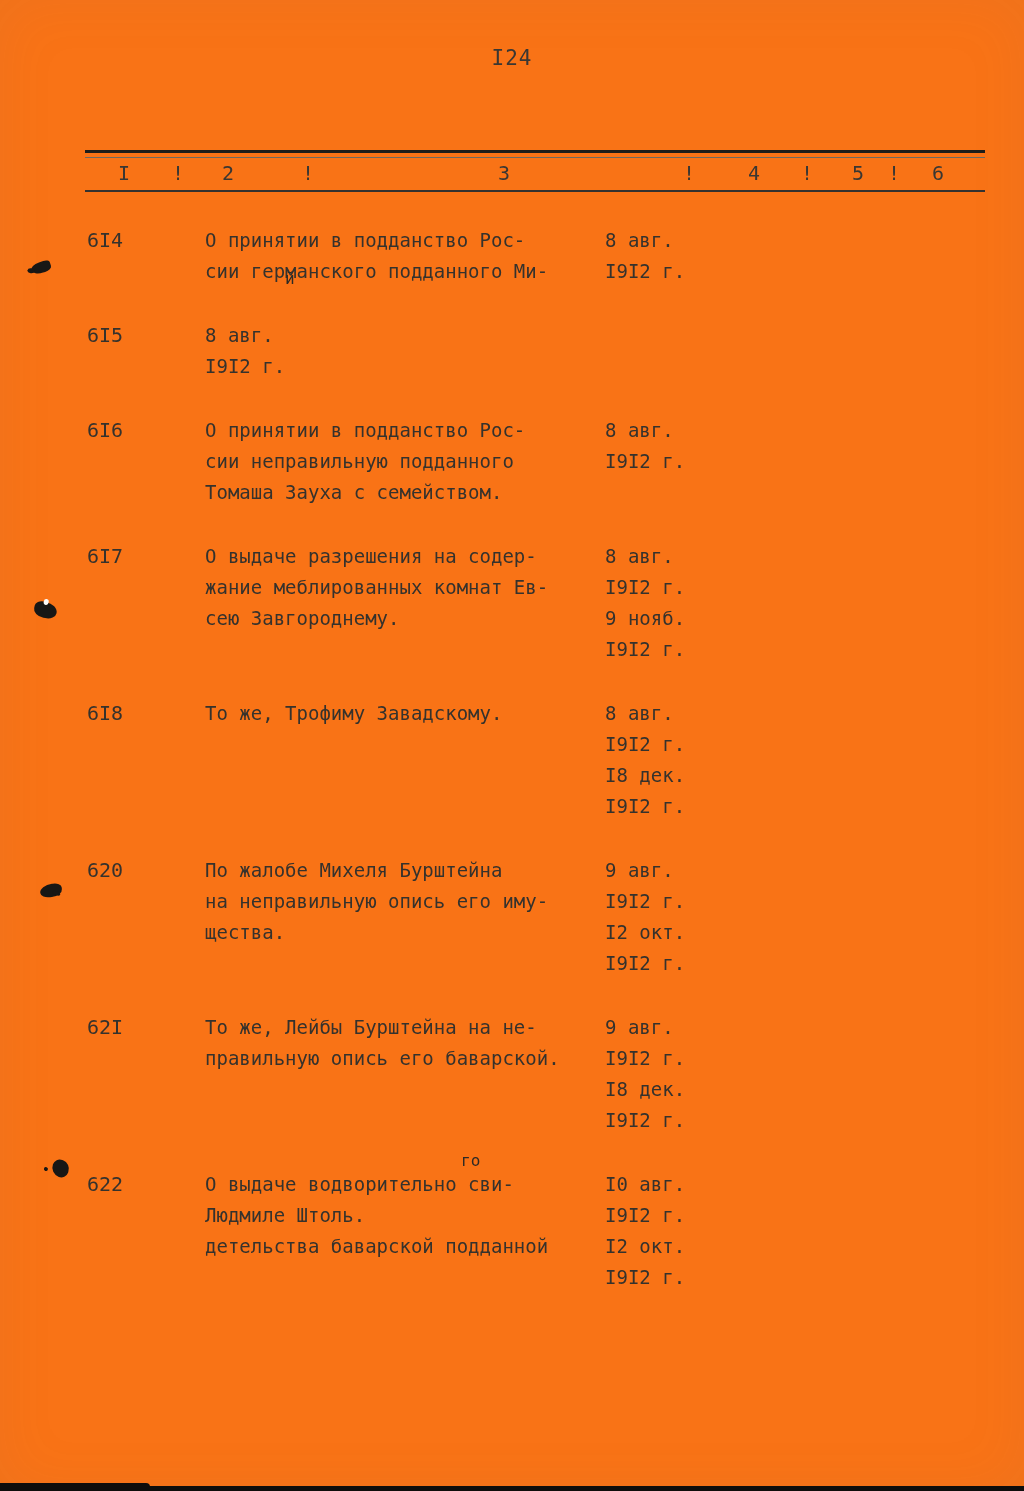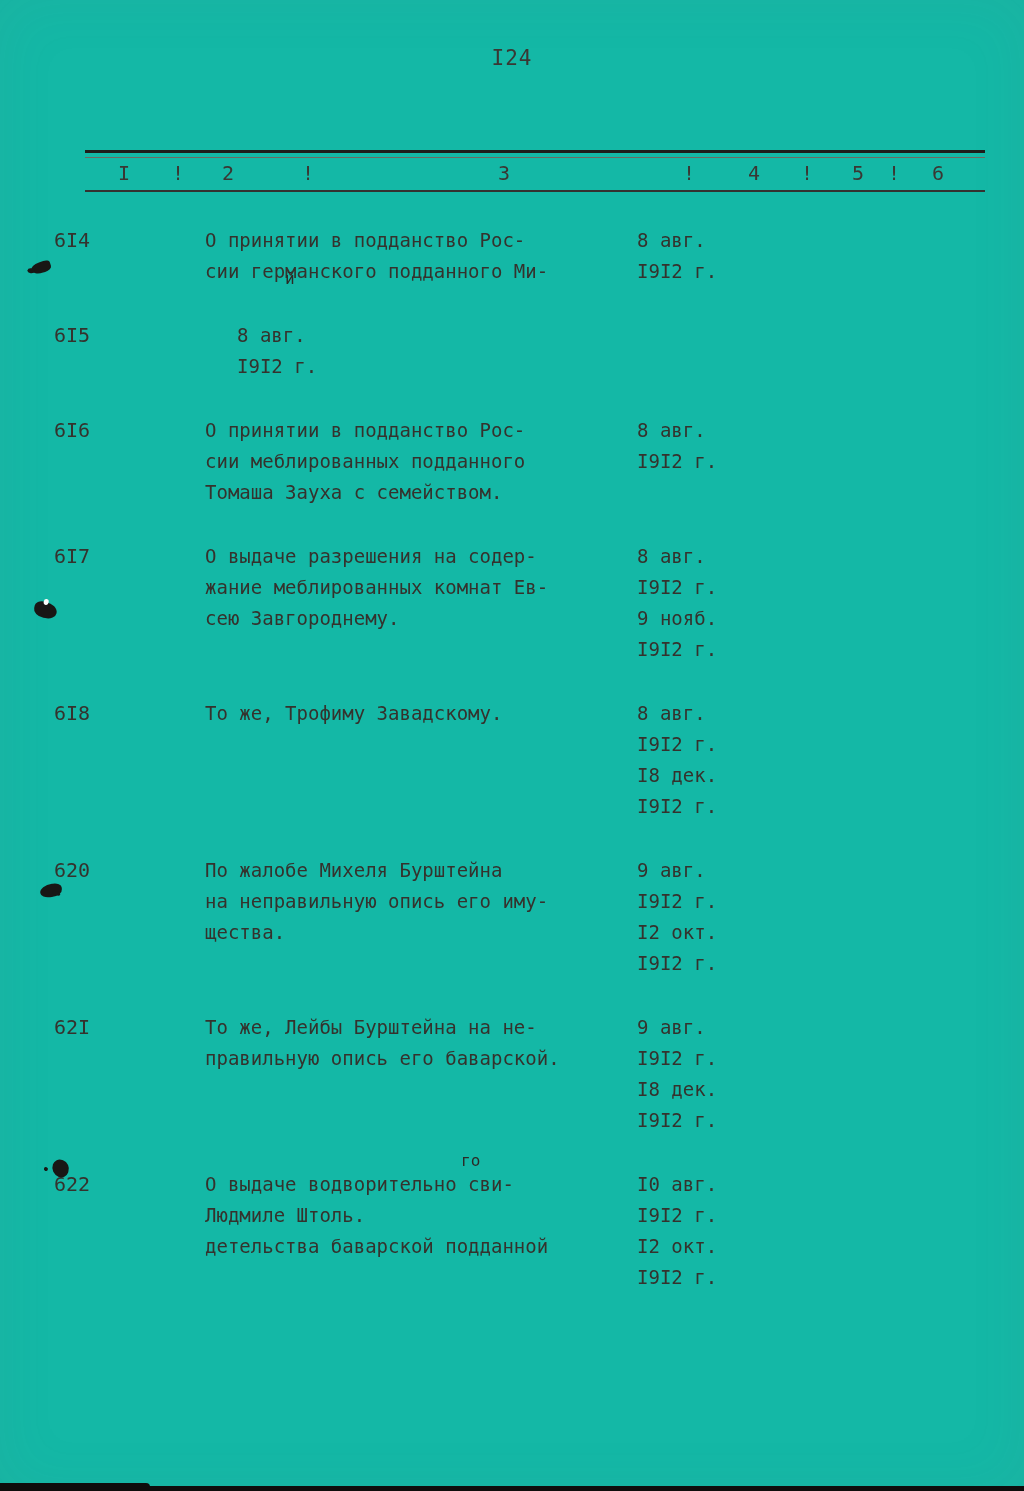--- a/index.html
+++ b/index.html
@@ -4,21 +4,21 @@
 <style>
   * { margin: 0; padding: 0; box-sizing: border-box; }
   html, body { background: #d9d9d7; }
   body { font-family: "DejaVu Sans Mono", "Liberation Mono", monospace; }
 
   .page {
     position: relative;
     width: 1024px;
     height: 1491px;
     margin: 0 auto;
-    background: #14b8a6;
+    background: #f97316;
     color: #35322d;
     overflow: hidden;
     box-shadow: inset 0 0 60px rgba(120,120,110,0.08);
   }
 
   .page-number {
     padding-top: 46px;
     text-align: center;
     font-size: 21px;
     letter-spacing: 1px;
@@ -62,33 +62,32 @@
   .entries { margin-top: 33px; }
   .entry {
     display: flex;
     align-items: flex-start;
     margin-bottom: 33px;
     font-size: 19px;
     line-height: 31px;
   }
   .col-num {
     width: 205px;
-    padding-left: 54px;
+    padding-left: 87px;
     font-size: 20px;
     color: #35322d;
   }
   .col-desc {
     position: relative;
     width: 400px;
     white-space: pre;
   }
   .col-dates {
     width: 120px;
     white-space: pre;
-    margin-left: 32px;
   }
   .annotation {
     position: absolute;
     font-size: 16px;
     line-height: 16px;
     color: #2c2a26;
   }
 
   
   .ink { position: absolute; background: #181715; }
@@ -146,21 +145,21 @@
       <div class="col-dates"><div>8 авг.</div><div>I9I2 г.</div></div>
     </div>
 
     <div class="entry">
       <div class="col-num">6I5</div>
       <div class="col-dates"><div>8 авг.</div><div>I9I2 г.</div></div>
     </div>
 
     <div class="entry">
       <div class="col-num">6I6</div>
-      <div class="col-desc"><div>О принятии в подданство Рос-</div><div>сии меблированных подданного</div><div>Томаша Зауха с семейством.</div></div>
+      <div class="col-desc"><div>О принятии в подданство Рос-</div><div>сии неправильную подданного</div><div>Томаша Зауха с семейством.</div></div>
       <div class="col-dates"><div>8 авг.</div><div>I9I2 г.</div></div>
     </div>
 
     <div class="entry">
       <div class="col-num">6I7</div>
       <div class="col-desc"><div>О выдаче разрешения на содер-</div><div>жание меблированных комнат Ев-</div><div>сею Завгороднему.</div></div>
       <div class="col-dates"><div>8 авг.</div><div>I9I2 г.</div><div>9 нояб.</div><div>I9I2 г.</div></div>
     </div>
 
     <div class="entry">

